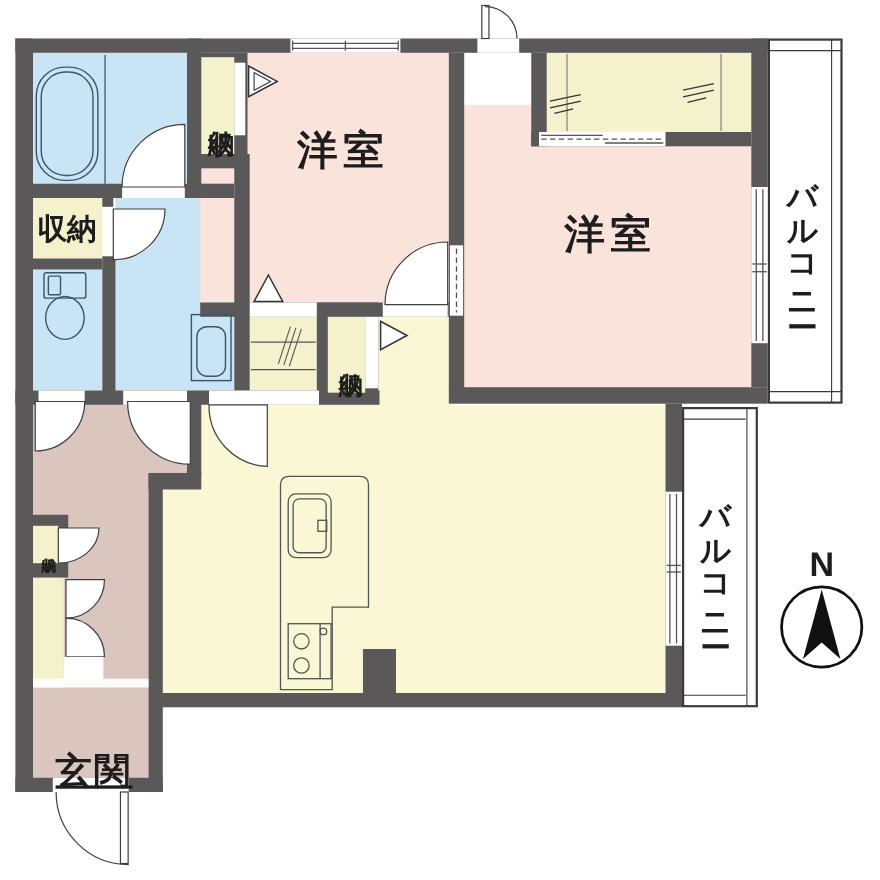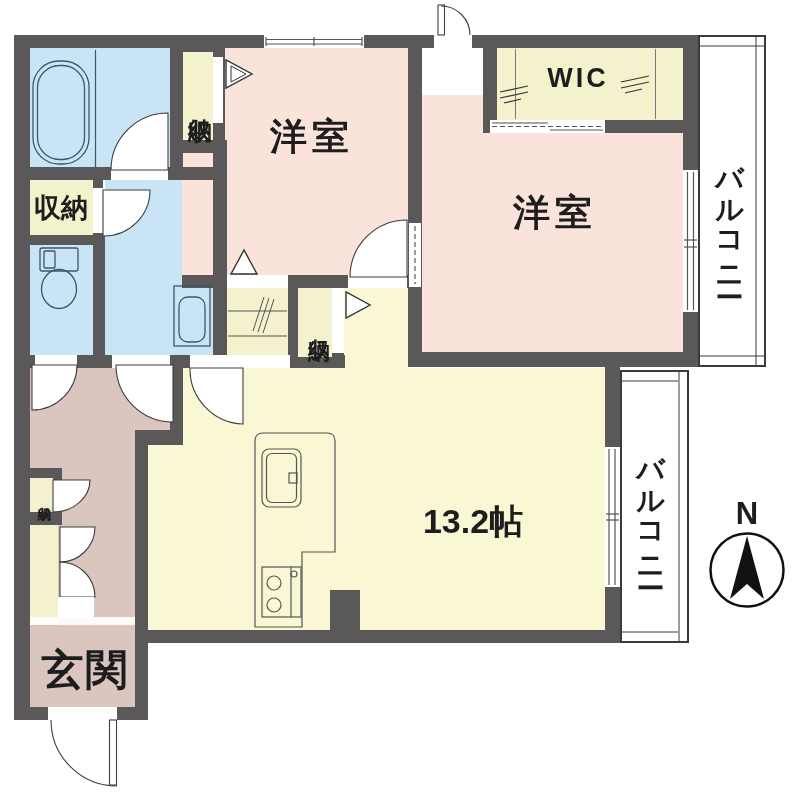--- a/index.html
+++ b/index.html
@@ -205,23 +205,21 @@
     </g>
 
     <g>
       <circle cx="747" cy="570" r="36.5" fill="#fff" stroke="#111" stroke-width="2.5"></circle>
       <polygon points="747,536 764,599 747,584 730,599" fill="#111"></polygon>
     </g>
   </svg>
 
   <div class="lbl" style="left:250px;top:118px;width:124px;font-size:37px;letter-spacing:5px;">洋室</div>
   <div class="lbl" style="left:498px;top:194px;width:114px;font-size:37px;letter-spacing:5px;">洋室</div>
-  <div class="lbl" style="left:398px;top:504px;width:150px;font-size:34px;">13.2帖</div>
-  <div class="lbl" style="left:38px;top:648px;width:95px;font-size:42px;letter-spacing:2px;">玄関</div>
-  <div class="lbl" style="left:528px;top:64px;width:100px;font-size:27px;letter-spacing:3px;">WIC</div>
+  <div class="lbl" style="left:38px;top:684px;width:95px;font-size:33px;letter-spacing:2px;text-decoration:underline;">玄関</div>
   <div class="lbl" style="left:29px;top:194px;width:64px;font-size:27px;">収納</div>
   <div class="lbl vert" style="left:183px;top:66px;width:30px;height:68px;font-size:24px;letter-spacing:1px;">収納</div>
   <div class="lbl vert" style="left:301px;top:289px;width:30px;height:66px;font-size:22px;letter-spacing:1px;">収納</div>
   <div class="lbl vert" style="left:33px;top:479px;width:18px;height:33px;font-size:13.5px;letter-spacing:0;">収納</div>
   <div class="lbl vert" style="left:712px;top:128px;width:32px;height:175px;font-size:28px;">バルコニー</div>
   <div class="lbl vert" style="left:633px;top:424px;width:32px;height:165px;font-size:28px;">バルコニー</div>
   <div class="lbl" style="left:730px;top:498px;width:34px;font-size:31px;">N</div>
 
 </div>
 

